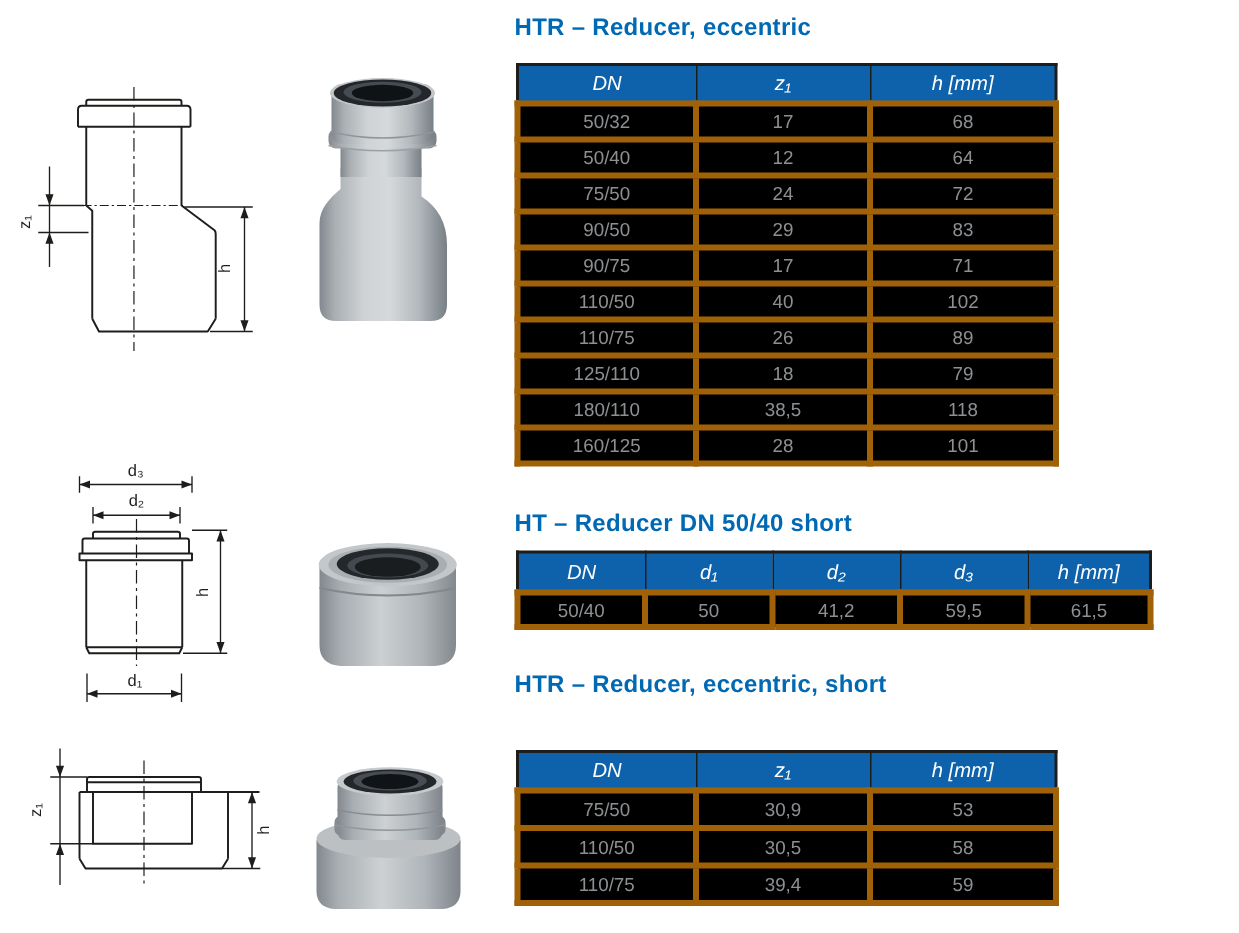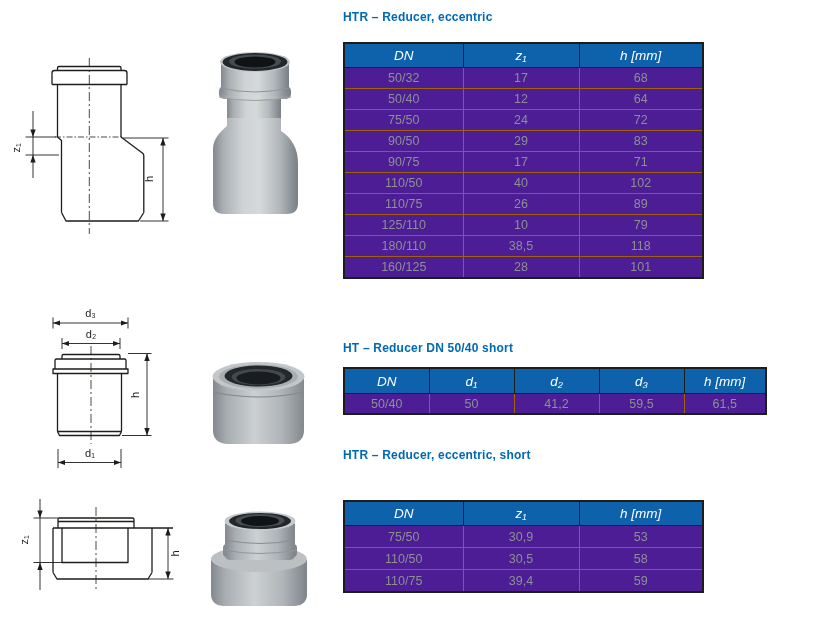--- a/index.html
+++ b/index.html
@@ -1,34 +1,34 @@
 <!DOCTYPE html>
 <html><head>
 <meta charset="utf-8">
 <style>
   html,body{margin:0;padding:0;background:#ffffff;}
   .page{
     position:relative;width:826px;height:622px;overflow:hidden;background:#ffffff;
     font-family:"Liberation Sans","DejaVu Sans",sans-serif;
   }
   .section-title{
-    position:absolute;margin:0;font-size:12px;font-weight:bold;color:#0069b4;
+    position:absolute;margin:0;font-size:16px;font-weight:bold;color:#0069b4;
     letter-spacing:.2px;white-space:nowrap;
   }
   table.data{
     position:absolute;border-collapse:collapse;table-layout:fixed;
     border:2px solid #1d1d1b;background:#ffffff;
   }
   table.data th{
     background:#0e62ab;color:#ffffff;font-weight:normal;font-size:13.5px;
     border:1px solid #1d1d1b;padding:0;text-align:center;font-style:italic;
   }
   table.data td{
     color:#8d9093;font-size:12.5px;text-align:center;
-    border:1px solid #a16207;padding:0;background:#4c1d95;
+    border:4px solid #a16207;padding:0;background:#000000;
   }
   #table1{left:343px;top:42px;width:359px;}
   #table1 th{height:23px}  #table1 td{height:20px}
   #table2{left:343px;top:367px;width:422px;}
   #table2 th{height:24px}  #table2 td{height:19px}
   #table3{left:343px;top:500px;width:359px;}
   #table3 th{height:23px}  #table3 td{height:21px}
   svg.drawing, svg.photo{position:absolute;display:block;}
   svg .ol{fill:none;stroke:#1d1d1b;stroke-width:1.3;stroke-linejoin:round;stroke-linecap:butt;}
   svg .thin{fill:none;stroke:#1d1d1b;stroke-width:0.9;}
@@ -146,21 +146,21 @@
         <td>40</td>
         <td>102</td>
       </tr>
       <tr>
         <td>110/75</td>
         <td>26</td>
         <td>89</td>
       </tr>
       <tr>
         <td>125/110</td>
-        <td>10</td>
+        <td>18</td>
         <td>79</td>
       </tr>
       <tr>
         <td>180/110</td>
         <td>38,5</td>
         <td>118</td>
       </tr>
       <tr>
         <td>160/125</td>
         <td>28</td>

